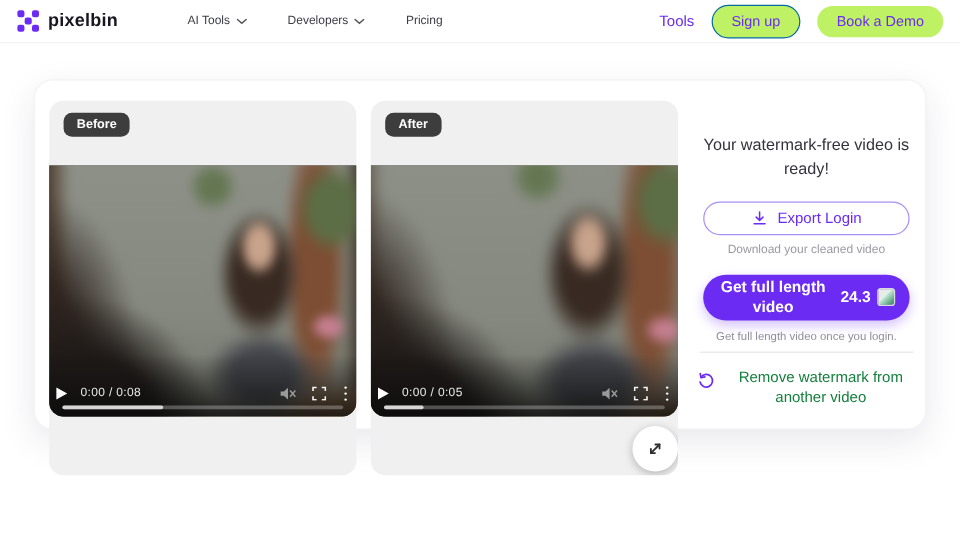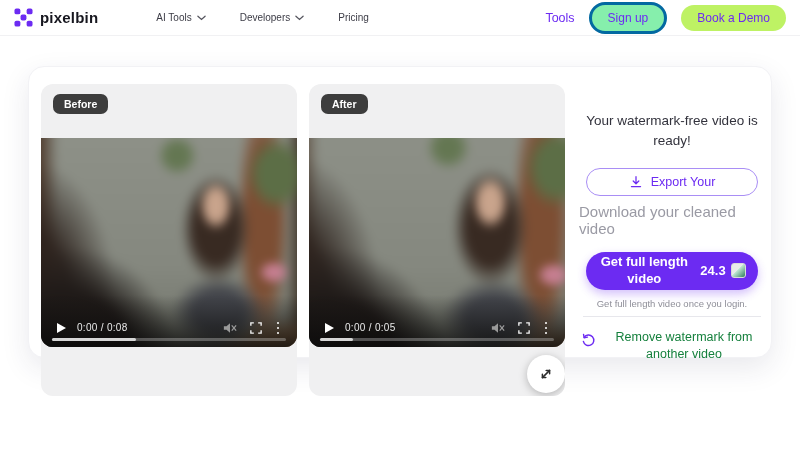--- a/index.html
+++ b/index.html
@@ -8,21 +8,21 @@
   
   .header { position:absolute; top:0; left:0; width:800px; height:36px; background:#fff;
             border-bottom:1px solid #f1f1f3; display:flex; align-items:center; padding:0 14px; }
   .logo { display:flex; align-items:center; gap:7px; cursor:pointer; }
   .logo-name { font-size:15px; font-weight:700; color:#17171f; letter-spacing:.2px; }
   .nav { display:flex; align-items:center; gap:34px; margin-left:58px; }
   .nav-item { display:flex; align-items:center; gap:5px; font-size:10px; color:#3c3c46; cursor:pointer; }
   .header-right { margin-left:auto; display:flex; align-items:center; gap:14px; }
   .login-link { color:#6C2BF2; font-size:12.5px; cursor:pointer; }
   .pill { border-radius:999px; font-size:12px; padding:6px 16px; cursor:pointer; border:none; font-family:inherit; }
-  .pill.outline { background:#86efac; border:3px solid #0369a1; color:#6C2BF2; }
+  .pill.outline { background:#bef264; border:1px solid #0369a1; color:#6C2BF2; }
   .pill.soft { background:#bef264; color:#6C2BF2; }
 
   
   .card { position:absolute; left:28px; top:66px; width:744px; height:292px; background:#fff;
           border:1px solid #f2f2f5; border-radius:16px;
           box-shadow:0 10px 28px rgba(40,40,80,.10); }
 
   .panel { position:absolute; top:17px; width:256px; height:312px; border-radius:12px;
            background:#f0f0f1; overflow:hidden; }
   .panel.before { left:12px; }
@@ -48,21 +48,21 @@
       linear-gradient(90deg, #4e3a2c 0 3%, rgba(78,58,44,0) 10%),
       linear-gradient(180deg, #8e9188 0%, #85887f 60%, #6f7268 100%);
   }
   .scene.zoomed { transform:scale(1.09) translateX(2px); }
   .wm { position:absolute; left:0; right:0; top:116px; text-align:center; color:rgba(255,255,255,.92);
         font-size:11.5px; font-weight:700; letter-spacing:.3px; text-shadow:0 1px 2px rgba(0,0,0,.4); z-index:3; }
 
   .vgrad { position:absolute; left:0; right:0; bottom:0; height:52px;
            background:linear-gradient(180deg, rgba(0,0,0,0), rgba(10,10,10,.82)); z-index:2; }
   .controls { position:absolute; left:0; right:0; bottom:13px; display:flex; align-items:center;
-              padding:0 16px; z-index:4; }
+              padding:0 6px; z-index:4; }
   .play-tri { width:0; height:0; border-left:9px solid #fff; border-top:5.5px solid transparent;
               border-bottom:5.5px solid transparent; cursor:pointer; }
   .vtime { color:#eaeaea; font-size:10px; margin-left:11px; letter-spacing:.3px; }
   .ctrl-right { margin-left:auto; display:flex; align-items:center; gap:13px; }
   .ctrl-right svg { display:block; cursor:pointer; }
   .kebab { display:flex; flex-direction:column; gap:2.5px; cursor:pointer; padding:0 2px; }
   .kebab i { width:2.5px; height:2.5px; border-radius:50%; background:#fff; display:block; }
   .seek { position:absolute; left:11px; right:11px; bottom:6px; height:3px;
           background:rgba(255,255,255,.28); border-radius:2px; z-index:4; cursor:pointer; }
   .seek .fill { height:100%; background:#d6d6d6; border-radius:2px; }
@@ -70,21 +70,21 @@
   .expand-fab { position:absolute; right:0px; bottom:3px; width:38px; height:38px; border-radius:50%;
                 background:#fff; box-shadow:0 2px 8px rgba(0,0,0,.25); display:flex; align-items:center;
                 justify-content:center; z-index:6; cursor:pointer; border:none; }
 
   
   .sidebar { position:absolute; left:550px; top:44px; width:186px; display:flex; flex-direction:column; align-items:center; }
   .result-heading { font-size:13.5px; color:#33333d; text-align:center; line-height:1.5; font-weight:500; }
   .export-btn { margin-top:16px; width:172px; height:28px; border-radius:15px; background:#fff;
                 border:1px solid #a98ef5; color:#6C2BF2; font-size:12.5px; font-weight:500;
                 display:flex; align-items:center; justify-content:center; gap:8px; cursor:pointer; font-family:inherit; }
-  .export-caption { margin-top:7px; font-size:15px; color:#9a9aa4; }
+  .export-caption { margin-top:7px; font-size:10px; color:#9a9aa4; }
   .full-btn { margin-top:15px; width:172px; min-height:38px; border-radius:20px; background:#6C2BF2; border:none;
               color:#fff; display:flex; align-items:center; justify-content:center; gap:10px; cursor:pointer;
               font-family:inherit; box-shadow:0 4px 10px rgba(108,43,242,.3); }
   .full-btn .lbl { font-size:13px; font-weight:700; line-height:1.3; max-width:92px; text-align:center; }
   .credits-wrap { display:flex; align-items:center; gap:5px; }
   .credits-num { font-size:13px; font-weight:700; color:#fff; }
   .credit-chip { width:15px; height:15px; border-radius:3px; background:linear-gradient(135deg,#e8ece9 45%,#bfe6d2 46%,#2e7d5b 100%); border:1px solid #d8dcd9; }
   .login-caption { margin-top:8px; font-size:9.5px; color:#8e8e98; }
   .divider { margin-top:7px; width:178px; border-top:1px solid #e7e7ec; }
   .remove-link { margin-top:12px; display:flex; align-items:flex-start; gap:9px; cursor:pointer;
@@ -199,21 +199,21 @@
     </button>
   </div>
 
   <div class="sidebar">
     <div class="result-heading">Your watermark-free video is ready!</div>
 
     <button class="export-btn">
       <svg width="14" height="14" viewBox="0 0 20 20">
         <path d="M10 2.5 V12 M6 8.5 l4 4 4-4 M3.5 16.5 h13" fill="none" stroke="#6C2BF2" stroke-width="1.8" stroke-linecap="round" stroke-linejoin="round"></path>
       </svg>
-      <span>Export Your</span>
+      <span>Export Login</span>
     </button>
     <div class="export-caption">Download your cleaned video</div>
 
     <button class="full-btn">
       <span class="lbl">Get full length video</span>
       <span class="credits-wrap">
         <span class="credits-num">24.3</span>
         <span class="credit-chip"></span>
       </span>
     </button>

